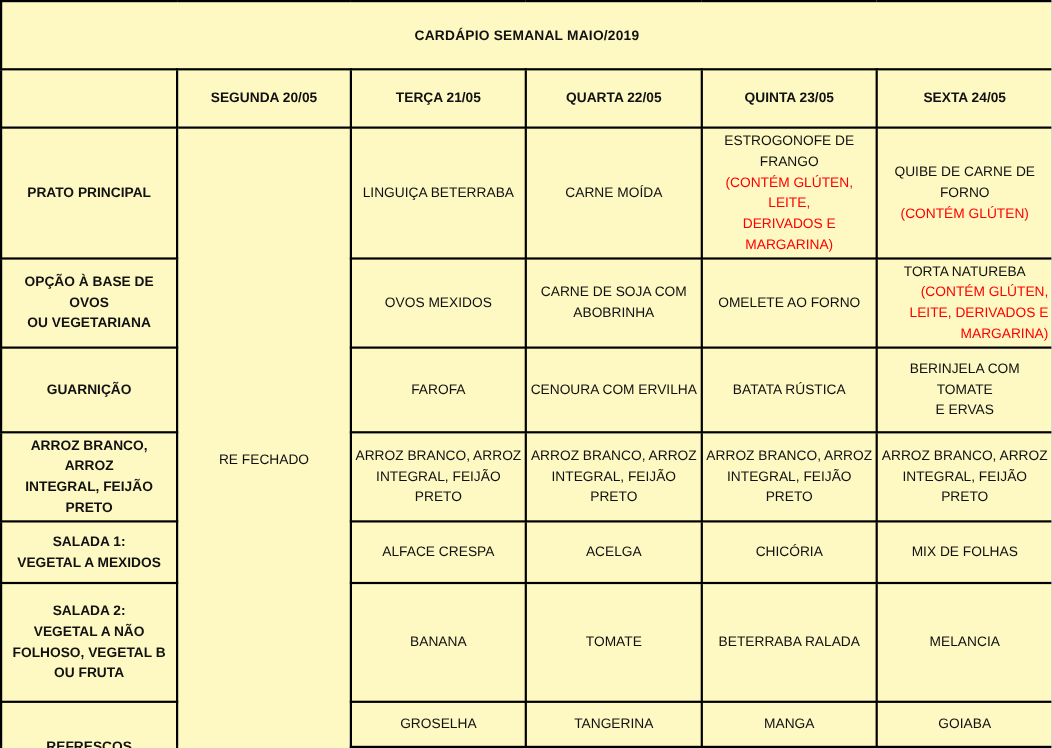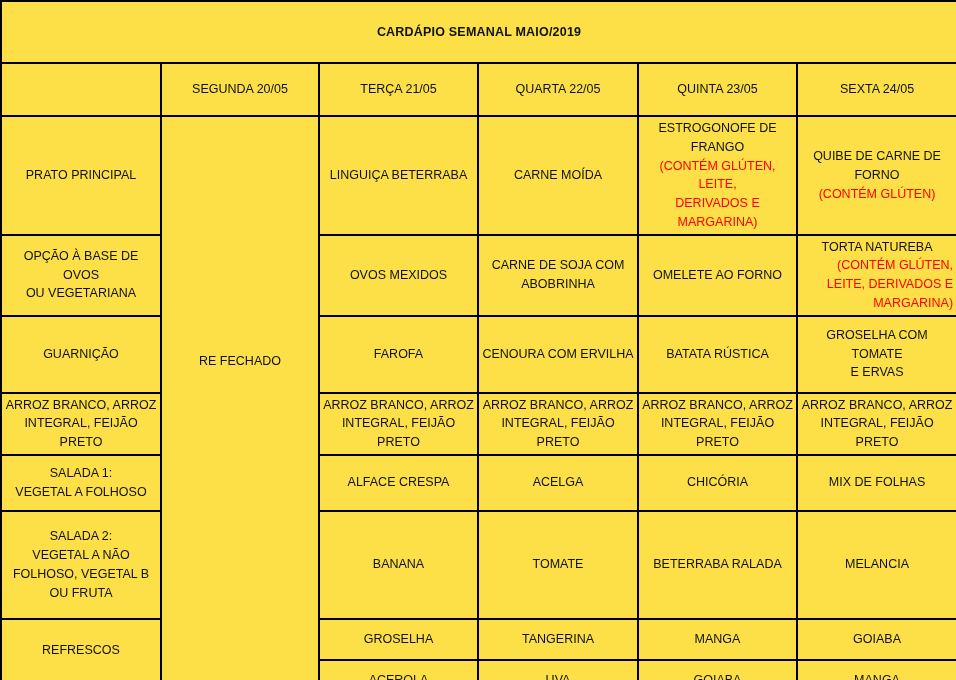--- a/index.html
+++ b/index.html
@@ -1,20 +1,20 @@
 <!DOCTYPE html>
 <html lang="pt"><head>
 <meta charset="utf-8">
 <title>Cardápio Semanal</title>
 <style>
   html, body { margin: 0; padding: 0; background: #fff; }
   .page {
     width: 956px;
     height: 680px;
-    background: #fde047;
+    background: #fef9c3;
     font-family: "Liberation Sans", "DejaVu Sans", sans-serif;
     color: #111;
     box-sizing: border-box;
     overflow: hidden;
   }
   table.menu {
     width: 956px;
     height: 680px;
     border-collapse: collapse;
     table-layout: fixed;
@@ -28,28 +28,29 @@
     line-height: 1.5;
     box-sizing: border-box;
   }
   .pre { white-space: pre-line; display: block; }
   td.title-cell {
     font-weight: bold;
     font-size: 13.5px;
     letter-spacing: 0.2px;
   }
   td.day-header, td.row-label {
-    font-weight: normal;
+    font-weight: bold;
   }
   td.merged-top {
     vertical-align: top;
     padding: 0;
   }
   .top-center-box {
     display: flex;
+    align-items: center;
     justify-content: center;
     width: 100%;
   }
   .warn {
     display: block;
     font-weight: normal;
     white-space: pre-line;
   }
   .warn:empty { display: none; }
 </style>
@@ -159,21 +160,21 @@
       <td>
         <span class="pre">FAROFA</span>
       </td>
       <td>
         <span class="pre">CENOURA COM ERVILHA</span>
       </td>
       <td>
         <span class="pre">BATATA RÚSTICA</span>
       </td>
       <td>
-        <span class="pre">GROSELHA COM TOMATE
+        <span class="pre">BERINJELA COM TOMATE
 E ERVAS</span>
       </td>
     </tr>
 
     <tr style="height:62px">
       <td class="row-label">
         <span class="pre">ARROZ BRANCO, ARROZ
 INTEGRAL, FEIJÃO PRETO</span>
       </td>
       <td>
@@ -190,21 +191,21 @@
       </td>
       <td>
         <span class="pre">ARROZ BRANCO, ARROZ
 INTEGRAL, FEIJÃO PRETO</span>
       </td>
     </tr>
 
     <tr style="height:56px">
       <td class="row-label">
         <span class="pre">SALADA 1:
-VEGETAL A FOLHOSO</span>
+VEGETAL A MEXIDOS</span>
       </td>
       <td>
         <span class="pre">ALFACE CRESPA</span>
       </td>
       <td>
         <span class="pre">ACELGA</span>
       </td>
       <td>
         <span class="pre">CHICÓRIA</span>
       </td>

